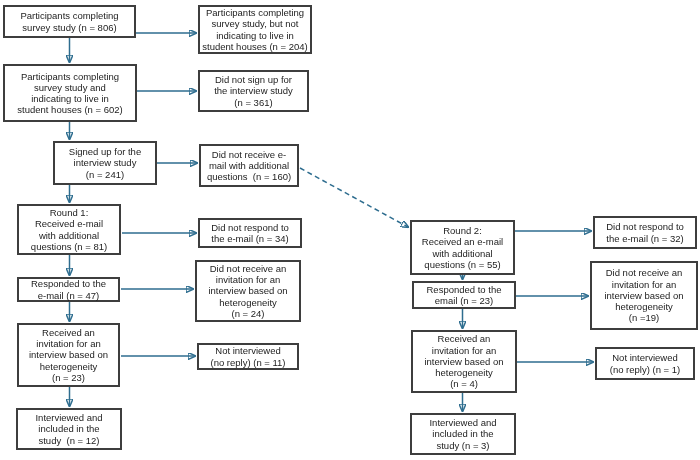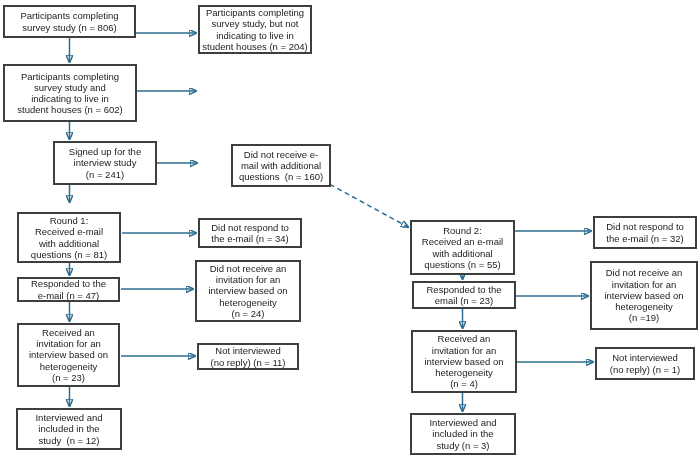--- a/index.html
+++ b/index.html
@@ -75,27 +75,30 @@
   <div class="node" style="left:3px;   top:5px;   width:133px; height:33px;">Participants completing
 survey study (n = 806)</div>
   <div class="node" style="left:198px; top:5px;   width:114px; height:49px;">Participants completing
 survey study, but not
 indicating to live in
 student houses (n = 204)</div>
   <div class="node" style="left:3px;   top:64px;  width:134px; height:58px;">Participants completing
 survey study and
 indicating to live in
 student houses (n = 602)</div>
+  <div class="node" style="left:198px; top:70px;  width:111px; height:42px;">Did not sign up for
+the interview study
+(n = 361)</div>
   <div class="node" style="left:17px;  top:141px; width:104px; height:44px;margin-left:36px;">Signed up for the
 interview study
 (n = 241)</div>
-  <div class="node" style="left:199px; top:144px; width:100px; height:43px;margin-left:32px;">Did not receive e-
+  <div class="node" style="left:199px; top:144px; width:100px; height:43px;">Did not receive e-
 mail with additional
 questions  (n = 160)</div>
-  <div class="node" style="left:17px;  top:204px; width:104px; height:51px;margin-top:8px;">Round 1:
+  <div class="node" style="left:17px;  top:204px; width:104px; height:51px;">Round 1:
 Received e-mail
 with additional
 questions (n = 81)</div>
   <div class="node" style="left:198px; top:218px; width:104px; height:30px;">Did not respond to
 the e-mail (n = 34)</div>
   <div class="node" style="left:17px;  top:277px; width:103px; height:25px;">Responded to the
 e-mail (n = 47)</div>
   <div class="node" style="left:195px; top:260px; width:106px; height:62px;">Did not receive an
 invitation for an
 interview based on

